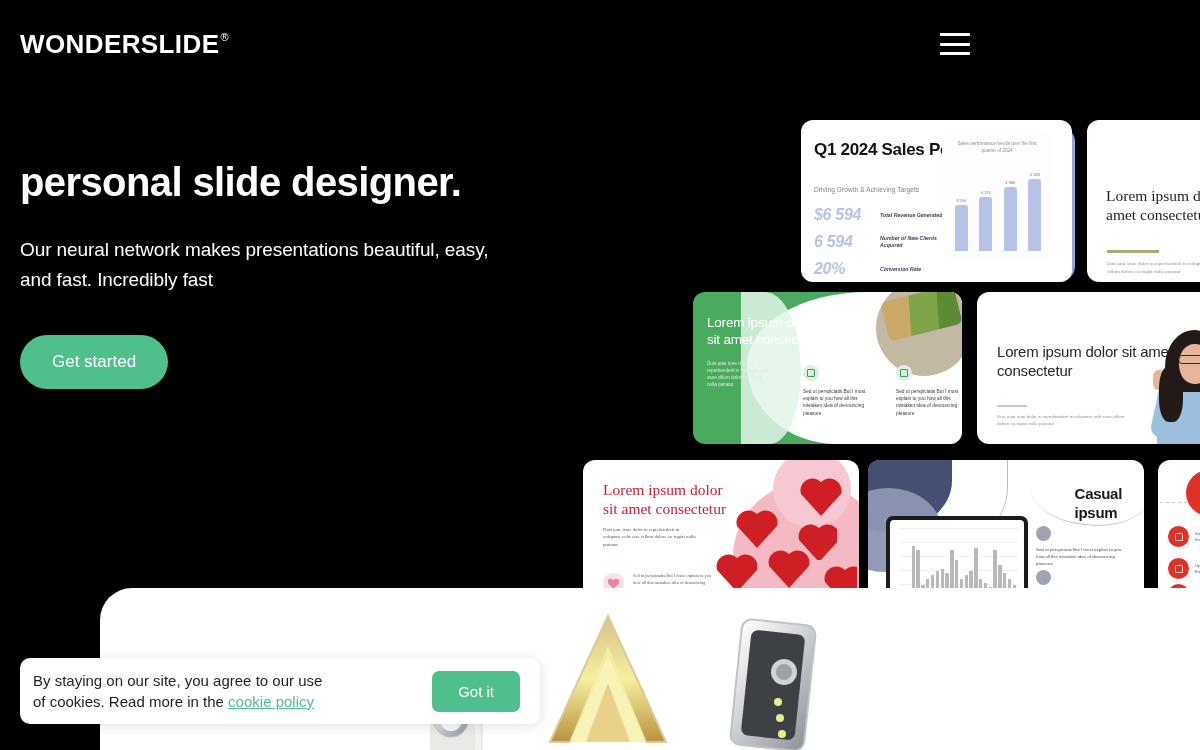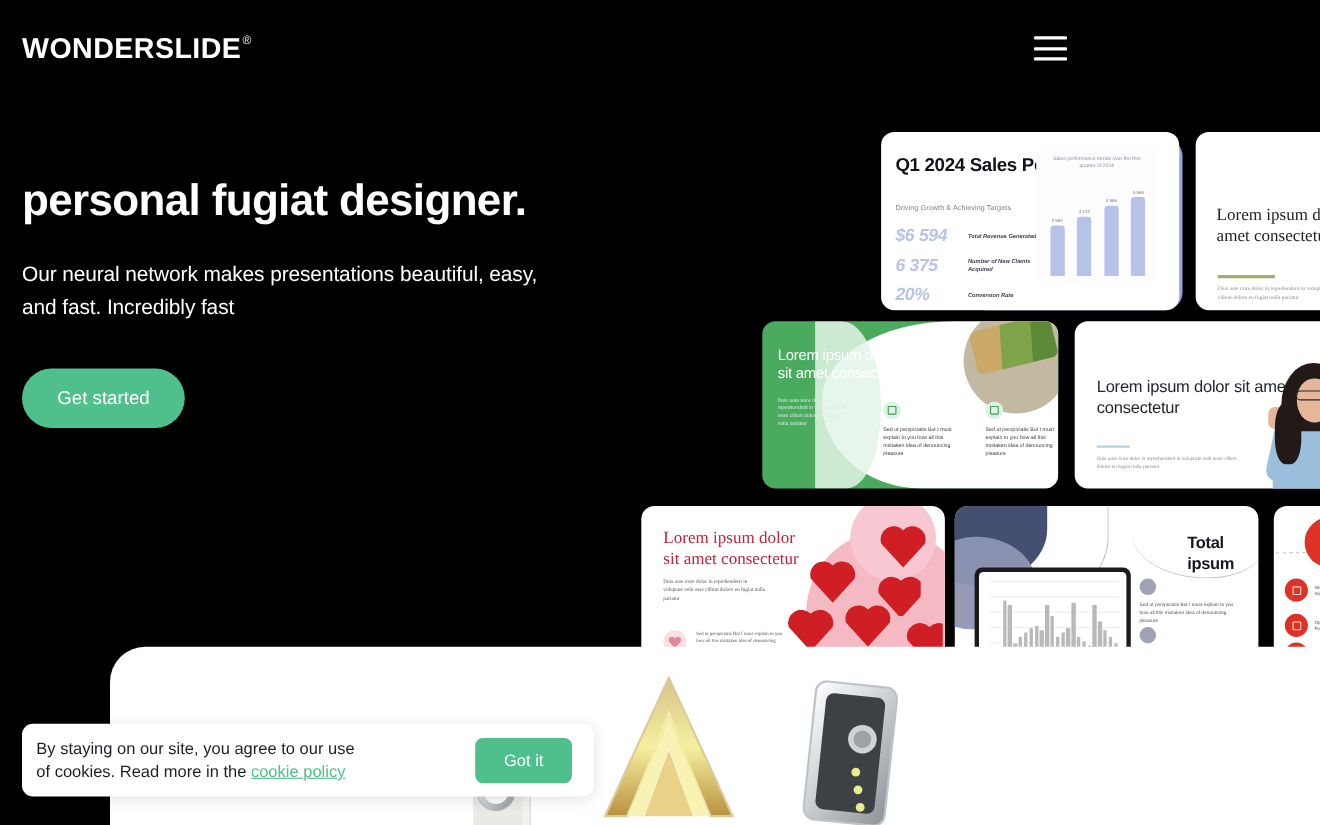--- a/index.html
+++ b/index.html
@@ -238,21 +238,21 @@
 
     <div class="slide s-q1">
       <div class="q1-title">Q1 2024 Sales Performance</div>
       <div class="q1-sub">Driving Growth &amp; Achieving Targets</div>
       <div class="q1-stats">
         <div class="q1-stat">
           <div class="q1-num">$6 594</div>
           <div class="q1-lbl">Total Revenue Generated</div>
         </div>
         <div class="q1-stat">
-          <div class="q1-num">6 375</div>
+          <div class="q1-num">6 594</div>
           <div class="q1-lbl">Number of New Clients Acquired</div>
         </div>
         <div class="q1-stat">
           <div class="q1-num">20%</div>
           <div class="q1-lbl">Conversion Rate</div>
         </div>
       </div>
       <div class="q1-chartcard">
         <div class="q1-cap">Sales performance trends over the first quarter of 2024</div>
         <div class="q1-bars" id="q1-bars">
@@ -379,21 +379,21 @@
               <i style="height: 23px;"></i>
               <i style="height: 60px;"></i>
               <i style="height: 45px;"></i>
               <i style="height: 37px;"></i>
               <i style="height: 31px;"></i>
               <i style="height: 25px;"></i>
             </div>
         </div>
       </div>
       <div class="t-h">
-        <span>Total</span><br>
+        <span>Casual</span><br>
         <span>ipsum</span>
       </div>
       <div class="t-item" style="top:66px;">
         <div class="t-ic"></div>
         <div class="t-p">Sed ut perspiciatis But I must explain to you how all this mistaken idea of denouncing pleasure</div>
       </div>
       <div class="t-item" style="top:110px;">
         <div class="t-ic"></div>
         <div class="t-p">Sed ut perspiciatis But I must explain to you how all this mistaken idea</div>
       </div>
@@ -500,21 +500,21 @@
     <div class="burger">
       <span></span>
         <span></span>
         <span></span>
     </div>
   </div>
 
   <div class="hero">
     <h1>
       <br>
-      <span>personal fugiat designer.</span><br>
+      <span>personal slide designer.</span><br>
     </h1>
     <p class="sub">Our neural network makes presentations beautiful, easy, and fast. Incredibly fast</p>
     <button class="cta">Get started</button>
   </div>
 
   <div class="cookie">
     <div class="cookie-text">
       <span>By staying on our site, you agree to our use</span><br>
       <span>of cookies. Read more in the </span><span class="cookie-link">cookie policy</span>
     </div>

